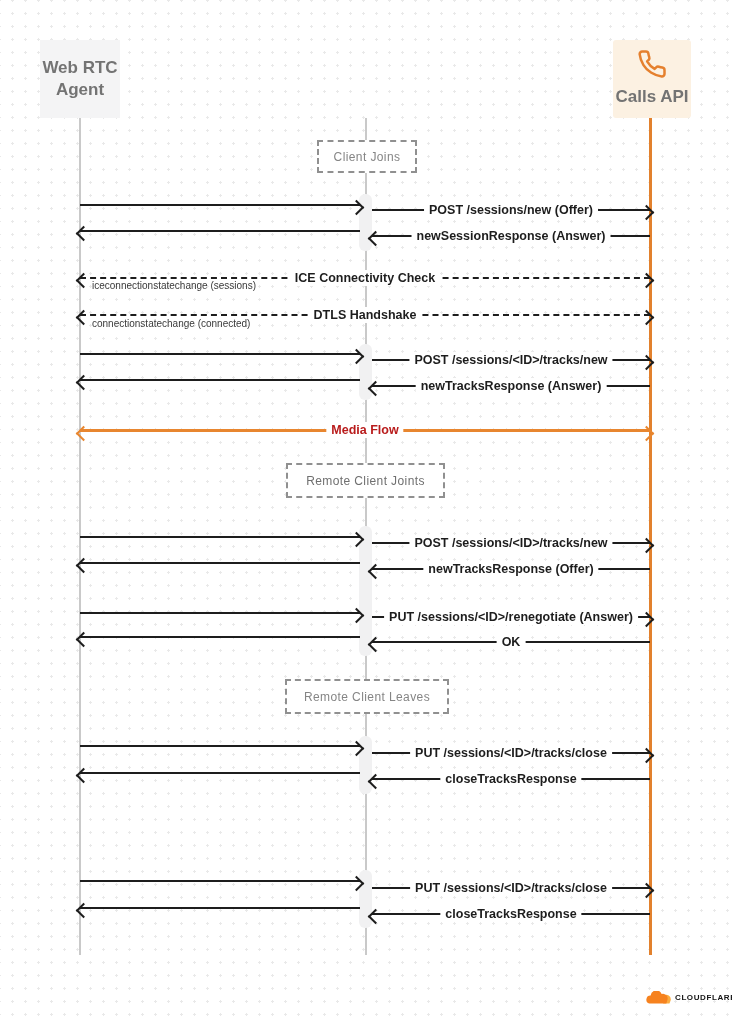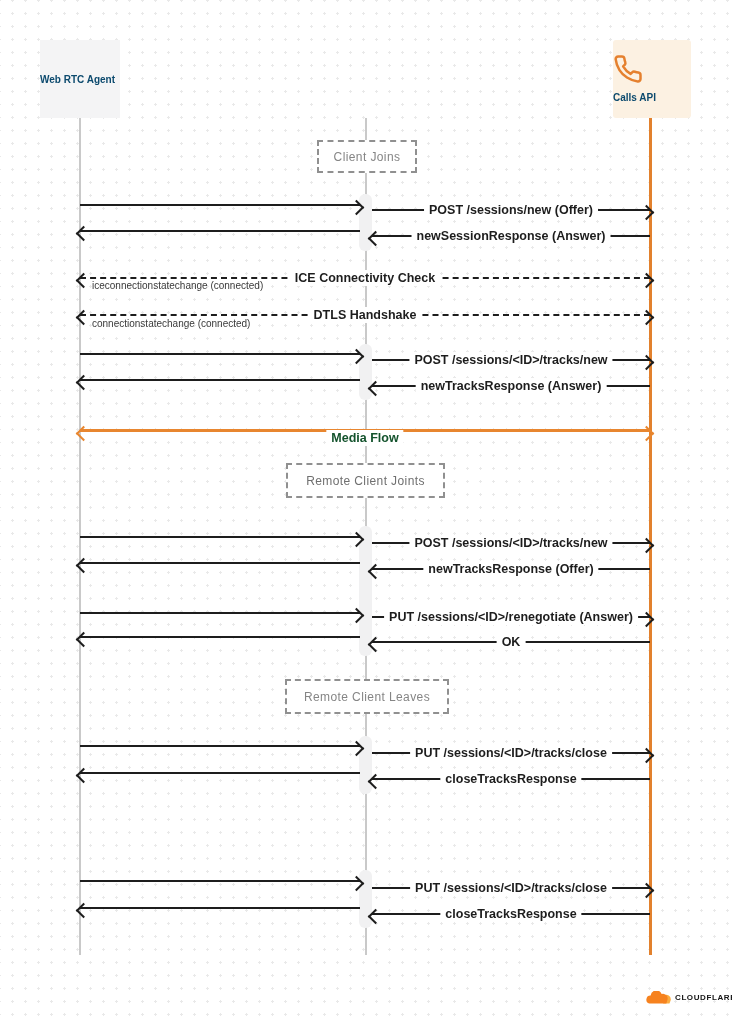--- a/index.html
+++ b/index.html
@@ -8,22 +8,22 @@
     font-family:"Liberation Sans",sans-serif;background:#fff;
     background-image:radial-gradient(circle,#e9e9e9 1.1px,transparent 1.3px);
     background-size:13px 13px;background-position:6px 7px;
   }
   
   .lifeline{position:absolute;top:118px;height:837px;width:2px;background:#c9c9c9;}
   .lifeline.orange{width:3px;background:#e2812d;}
   
   .actor{
     position:absolute;top:40px;width:80px;height:78px;background:#f4f4f5;
-    display:flex;flex-direction:column;align-items:flex-start;justify-content:center;
-    text-align:center;font-weight:bold;font-size:10px;line-height:1.3;color:#0c4a6e;
+    display:flex;flex-direction:column;align-items:center;justify-content:center;
+    text-align:center;font-weight:bold;font-size:17px;line-height:1.3;color:#737373;
   }
   .actor.calls{background:#fcf1e2;border-radius:3px;}
   .actor .aicon{margin-bottom:7px;line-height:0;}
   
   .bar{position:absolute;left:359px;width:13px;background:#f1f1f2;border-radius:6px;}
   
   .section{
     position:absolute;border:2px dashed #909090;background:#fff;
     display:flex;align-items:center;justify-content:center;
     font-size:12px;color:#858585;letter-spacing:.4px;white-space:nowrap;
@@ -40,21 +40,21 @@
   .arr.head-l::before{
     content:"";position:absolute;width:9px;height:9px;left:-2px;top:-3.6px;
     border-top:2.6px solid currentColor;border-left:2.6px solid currentColor;
     transform:rotate(-45deg);
   }
   .albl{
     position:absolute;left:50%;transform:translateX(-50%);top:-9.5px;
     background:#fff;padding:0 5px;font-weight:bold;font-size:12.5px;
     line-height:16px;white-space:nowrap;color:#1d1d1d;
   }
-  .arr.orange .albl{color:#14532d;top:-9.8px;margin-top:8px;}
+  .arr.orange .albl{color:#b91c1c;top:-9.8px;}
   .note{position:absolute;font-size:10px;color:#3a3a3a;white-space:nowrap;}
   
   .title{
     position:absolute;left:13px;top:984px;font-size:17.5px;font-weight:bold;
     color:#2d2d2d;letter-spacing:.2px;white-space:nowrap;
   }
   .brand{
     position:absolute;left:646px;top:991px;display:flex;align-items:center;gap:4px;
   }
   .brand .btxt{font-size:8px;font-weight:bold;letter-spacing:.6px;color:#141414;}
@@ -101,21 +101,21 @@
     <span class="albl">POST /sessions/new (Offer)</span>
   </div>
   <div class="arr head-l" style="left:80px;top:230px;width:280px"></div>
   <div class="arr head-l" style="left:372px;top:235px;width:278px">
     <span class="albl">newSessionResponse (Answer)</span>
   </div>
 
   <div class="arr dashed head-l head-r" style="left:80px;top:277px;width:570px">
     <span class="albl">ICE Connectivity Check</span>
   </div>
-  <div class="note" style="left:92px;top:280px">iceconnectionstatechange (connected)</div>
+  <div class="note" style="left:92px;top:280px">iceconnectionstatechange (sessions)</div>
   <div class="arr dashed head-l head-r" style="left:80px;top:314px;width:570px">
     <span class="albl">DTLS Handshake</span>
   </div>
   <div class="note" style="left:92px;top:318px">connectionstatechange (connected)</div>
 
   <div class="arr head-r" style="left:80px;top:353px;width:280px"></div>
   <div class="arr head-r" style="left:372px;top:359px;width:278px">
     <span class="albl">POST /sessions/&lt;ID&gt;/tracks/new</span>
   </div>
   <div class="arr head-l" style="left:80px;top:379px;width:280px"></div>

